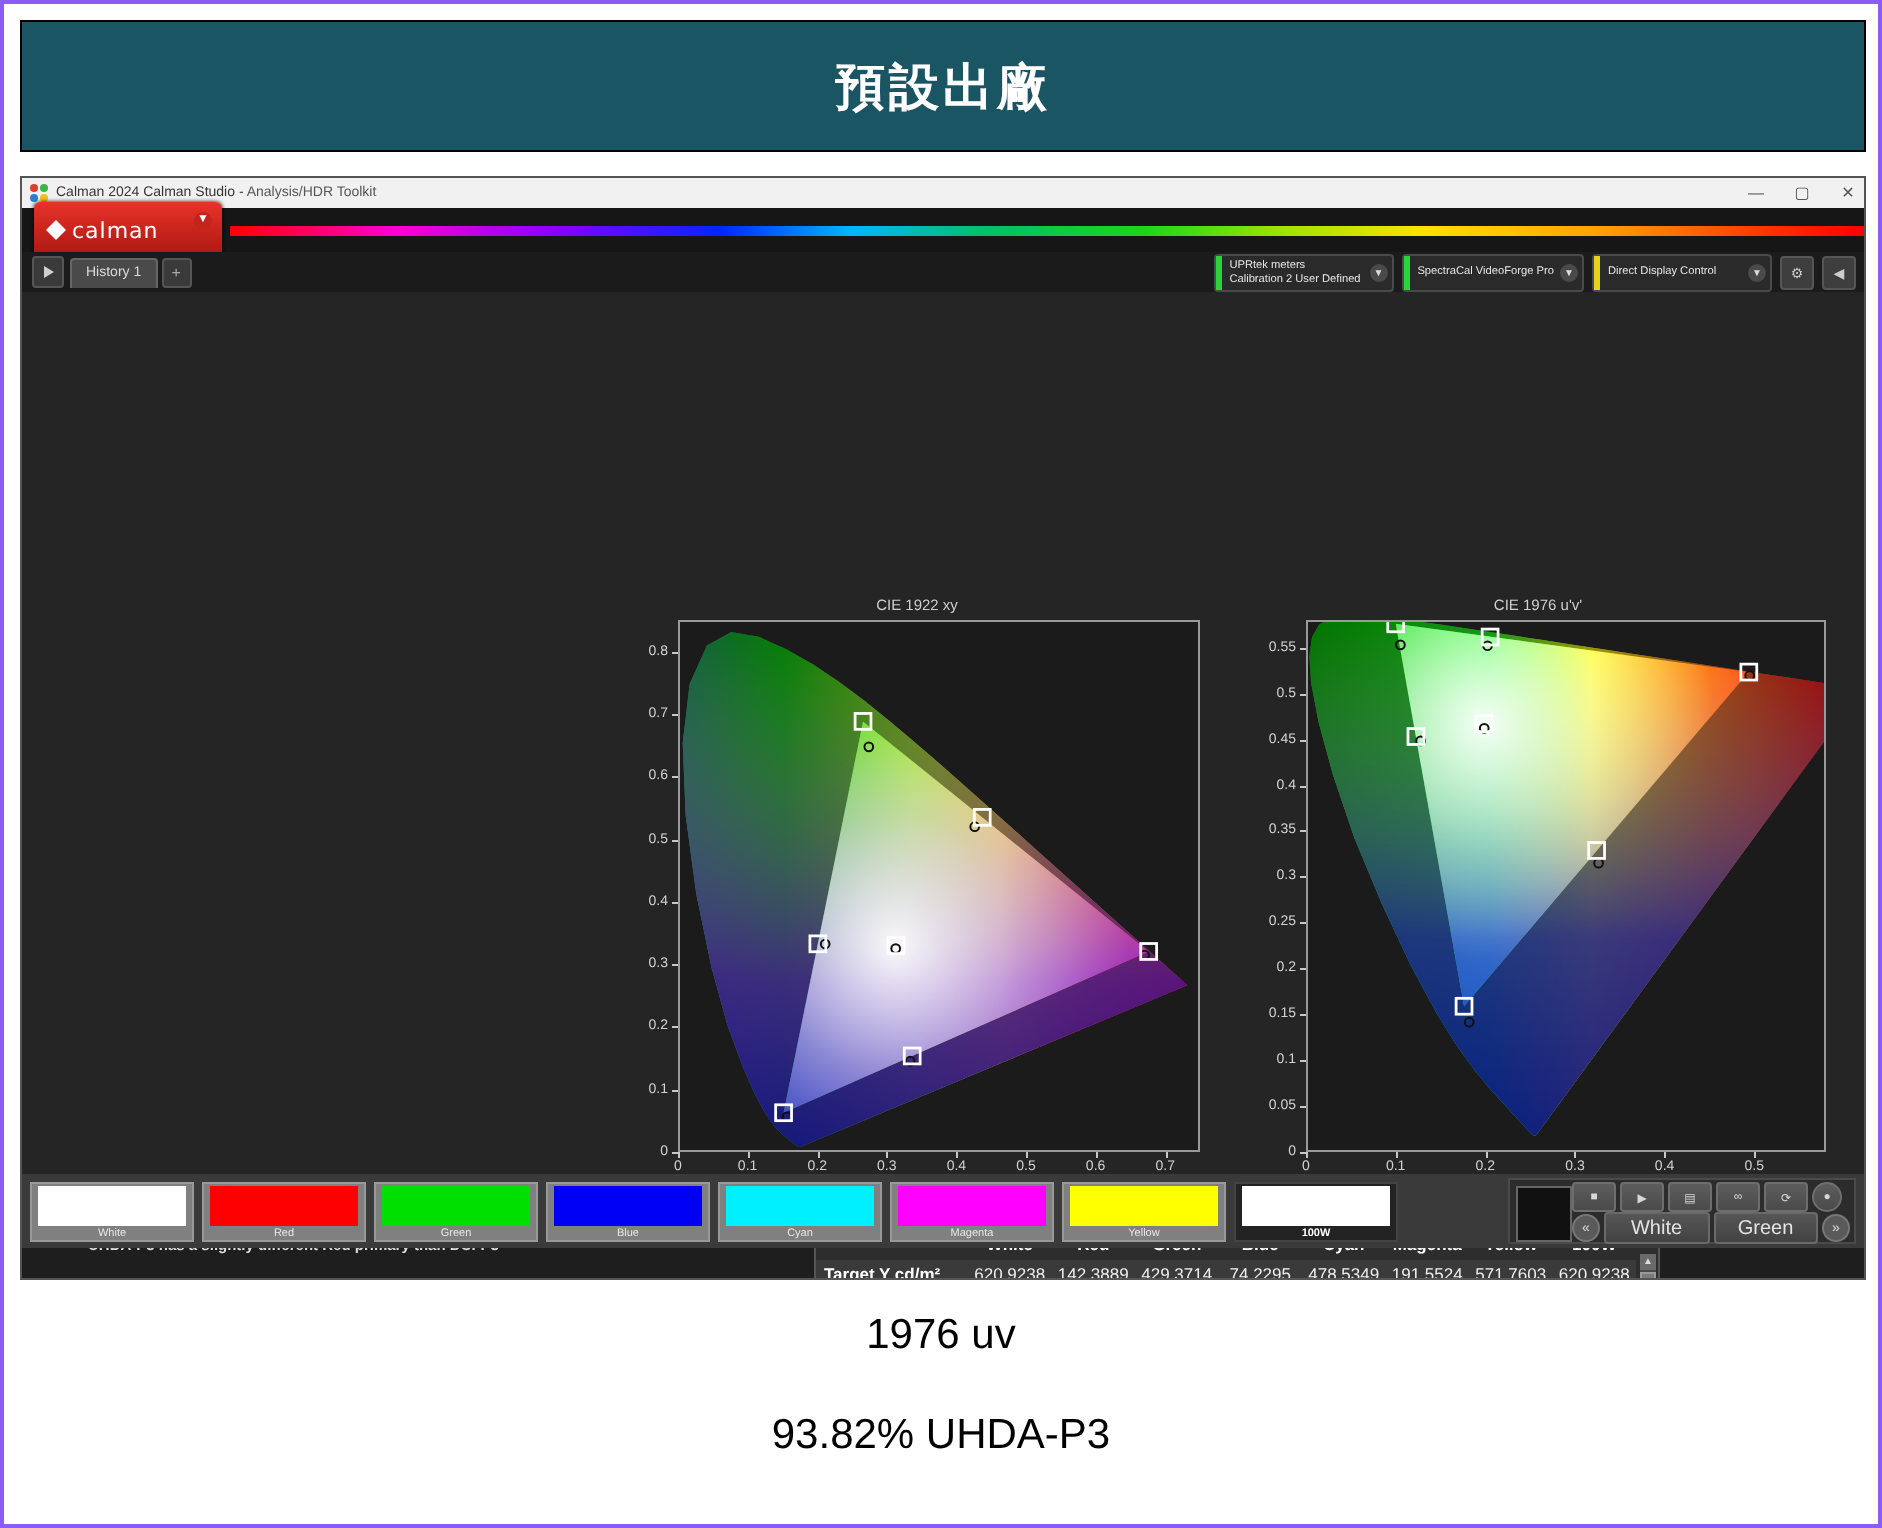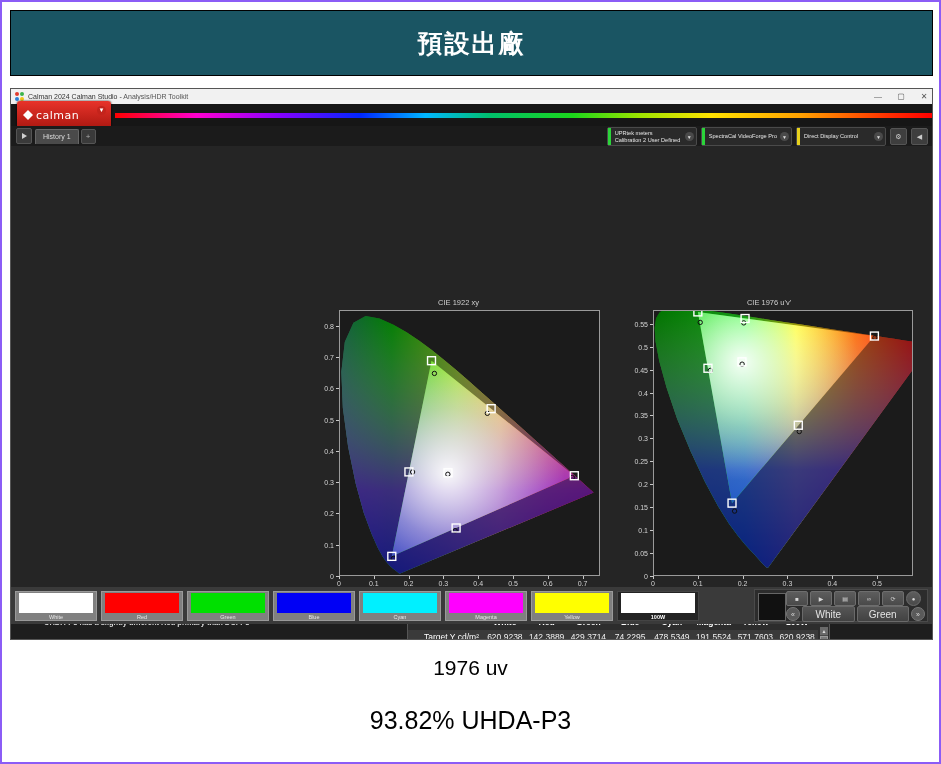--- a/index.html
+++ b/index.html
@@ -87,21 +87,21 @@
   .tickmarky{position:absolute;height:1px;width:3px;background:#c8c8c8;}
 
   
   .tablewrap{position:absolute;left:396px;top:468px;width:423px;height:106px;
              background:#2d2d2d;border:1px solid #555;box-sizing:border-box;overflow:hidden;}
   table.cie{border-collapse:collapse;width:410px;table-layout:fixed;}
   table.cie th{color:#ffffff;font-size:8.5px;font-weight:bold;text-align:center;
                padding:2px 0 3px;background:#2d2d2d;}
   table.cie th.rowhead{width:76px;}
   table.cie td{font-size:8.5px;text-align:center;padding:1.5px 0;color:#f0f0f0;}
-  table.cie td.rowlbl{text-align:left;padding-left:16px;font-weight:normal;color:#ffffff;}
+  table.cie td.rowlbl{text-align:left;padding-left:4px;font-weight:bold;color:#ffffff;}
   table.cie tr.odd td{background:#3a3a3a;}
   .scrollbar{position:absolute;right:1px;top:12px;bottom:1px;width:8px;background:#4a4a4a;}
   .scrollbar .thumb{position:absolute;left:0;right:0;top:0;height:16px;background:#7a7a7a;border:1px solid #999;box-sizing:border-box;}
   .scrollbar .ar{position:absolute;left:0;right:0;height:8px;background:#6a6a6a;color:#ddd;
                  font-size:5px;display:flex;align-items:center;justify-content:center;}
   .scrollbar .ar.up{top:0;}
 
   
   .swatchbar{position:absolute;left:0;right:0;bottom:0;height:37px;background:#3a3a3a;
              display:flex;align-items:center;}
@@ -120,21 +120,21 @@
   .nbtn.circ{border-radius:50%;width:13px;}
   .navbot{display:flex;align-items:center;height:16px;padding:0 2px;gap:2px;}
   .navscreen{position:absolute;left:3px;top:3px;width:26px;height:26px;background:#111;border:1px solid #666;}
   .navbtnwide{flex:1;height:14px;background:linear-gradient(#565656,#424242);border:1px solid #6a6a6a;
               border-radius:2px;color:#e4e4e4;font-size:10px;display:flex;align-items:center;justify-content:center;gap:3px;}
   .navarrow{width:12px;height:12px;border-radius:50%;background:#5a5a5a;border:1px solid #777;
             color:#ddd;font-size:7px;display:flex;align-items:center;justify-content:center;}
 
   
   .cap1{position:absolute;left:0;right:0;top:654px;text-align:center;font-size:21px;color:#000;}
-  .cap2{position:absolute;left:0;right:0;top:704px;text-align:center;font-size:25px;color:#000;}
+  .cap2{position:absolute;left:0;right:0;top:704px;text-align:center;font-size:21px;color:#000;}
 </style>
 </head>
 <body>
 
 <div class="page">
 
   <div class="banner">
     <div class="banner-title">預設出廠</div>
   </div>
 

